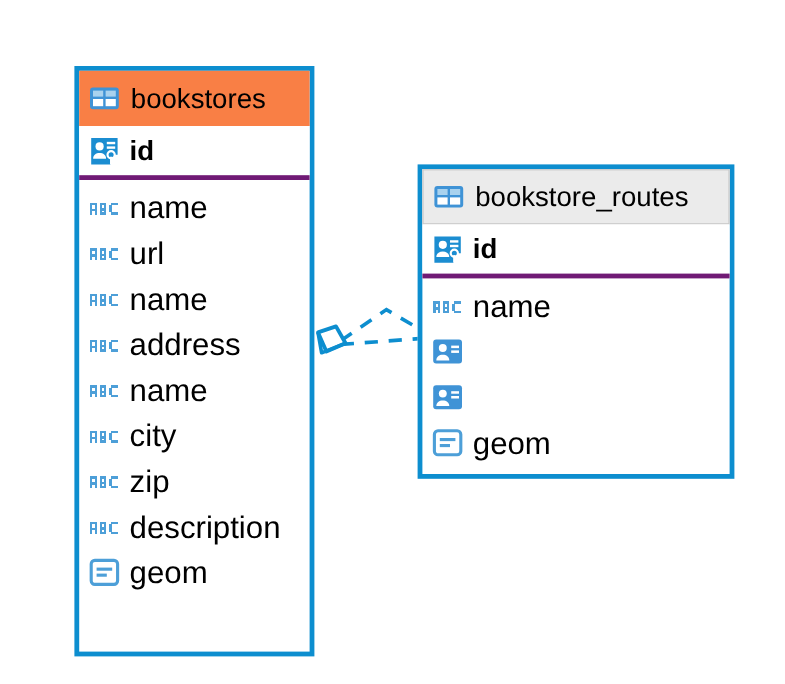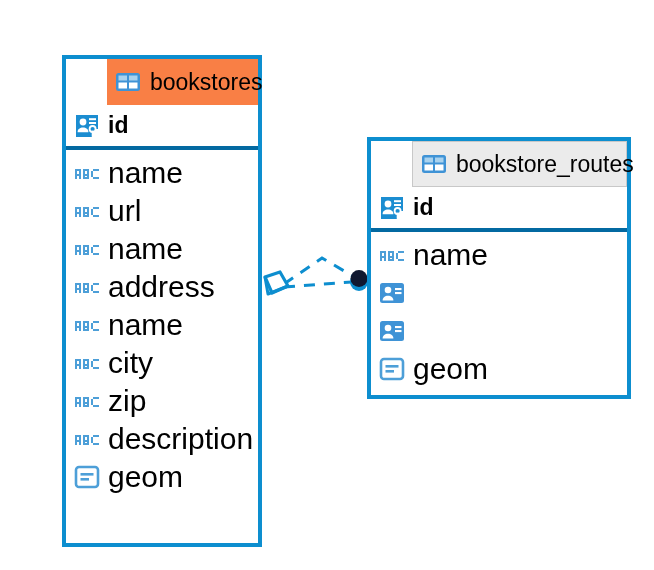--- a/index.html
+++ b/index.html
@@ -31,21 +31,20 @@
     z-index: 3;
   }
 
   .entity-header {
     display: flex;
     align-items: center;
     box-sizing: border-box;
     height: 46px;
     padding: 0 8px;
     gap: 9px;
-    margin-left: 41px;
   }
   .entity-header.orange {
     background: #f97f45;
   }
   .entity-header.grey {
     background: #ebebeb;
     border: 1px solid #c8c8c8;
   }
   .entity-title {
     font-size: 23px;
@@ -54,21 +53,21 @@
     line-height: 1;
   }
 
   .pk-row {
     display: flex;
     align-items: center;
     box-sizing: border-box;
     height: 45px;
     padding: 0 8px;
     gap: 8px;
-    border-bottom: 4px solid #0369a1;
+    border-bottom: 4px solid #701a75;
     background: #ffffff;
   }
   .pk-label {
     font-size: 23px;
     font-weight: bold;
     color: #000000;
     line-height: 1;
   }
 
   .col-list {
@@ -76,21 +75,21 @@
   }
   .col-row {
     display: flex;
     align-items: center;
     height: 38px;
     padding: 0 8px;
     gap: 8px;
     box-sizing: border-box;
   }
   .col-label {
-    font-size: 30px;
+    font-size: 26px;
     color: #000000;
     line-height: 1;
     white-space: nowrap;
   }
 
   .icon {
     flex: 0 0 auto;
     display: block;
   }
 
@@ -327,21 +326,21 @@
           <rect x="2" y="2" width="22" height="20" rx="3" fill="#ffffff" stroke="#4d9fd8" stroke-width="2.6"></rect>
           <rect x="6.5" y="8" width="13" height="2.6" fill="#4d9fd8"></rect>
           <rect x="6.5" y="13" width="8.5" height="2.6" fill="#4d9fd8"></rect>
         </svg>
         <span class="col-label">geom</span>
       </div>
 
     </div>
   </div>
 
-  <div class="entity" style="left:367px; top:137px; width:264px; height:262px;">
+  <div class="entity" style="left:348px; top:137px; width:264px; height:262px;">
 
     <div class="entity-header grey">
       <svg class="icon" width="26" height="20" viewBox="0 0 26 20">
         <rect x="1" y="1" width="24" height="18" rx="2.5" fill="#3f93d6"></rect>
         <rect x="3.5" y="3.5" width="8.5" height="5" fill="#a9d2ee"></rect>
         <rect x="14" y="3.5" width="8.5" height="5" fill="#a9d2ee"></rect>
         <rect x="3.5" y="10.5" width="8.5" height="6" fill="#ffffff"></rect>
         <rect x="14" y="10.5" width="8.5" height="6" fill="#ffffff"></rect>
       </svg>
       <span class="entity-title">bookstore_routes</span>

